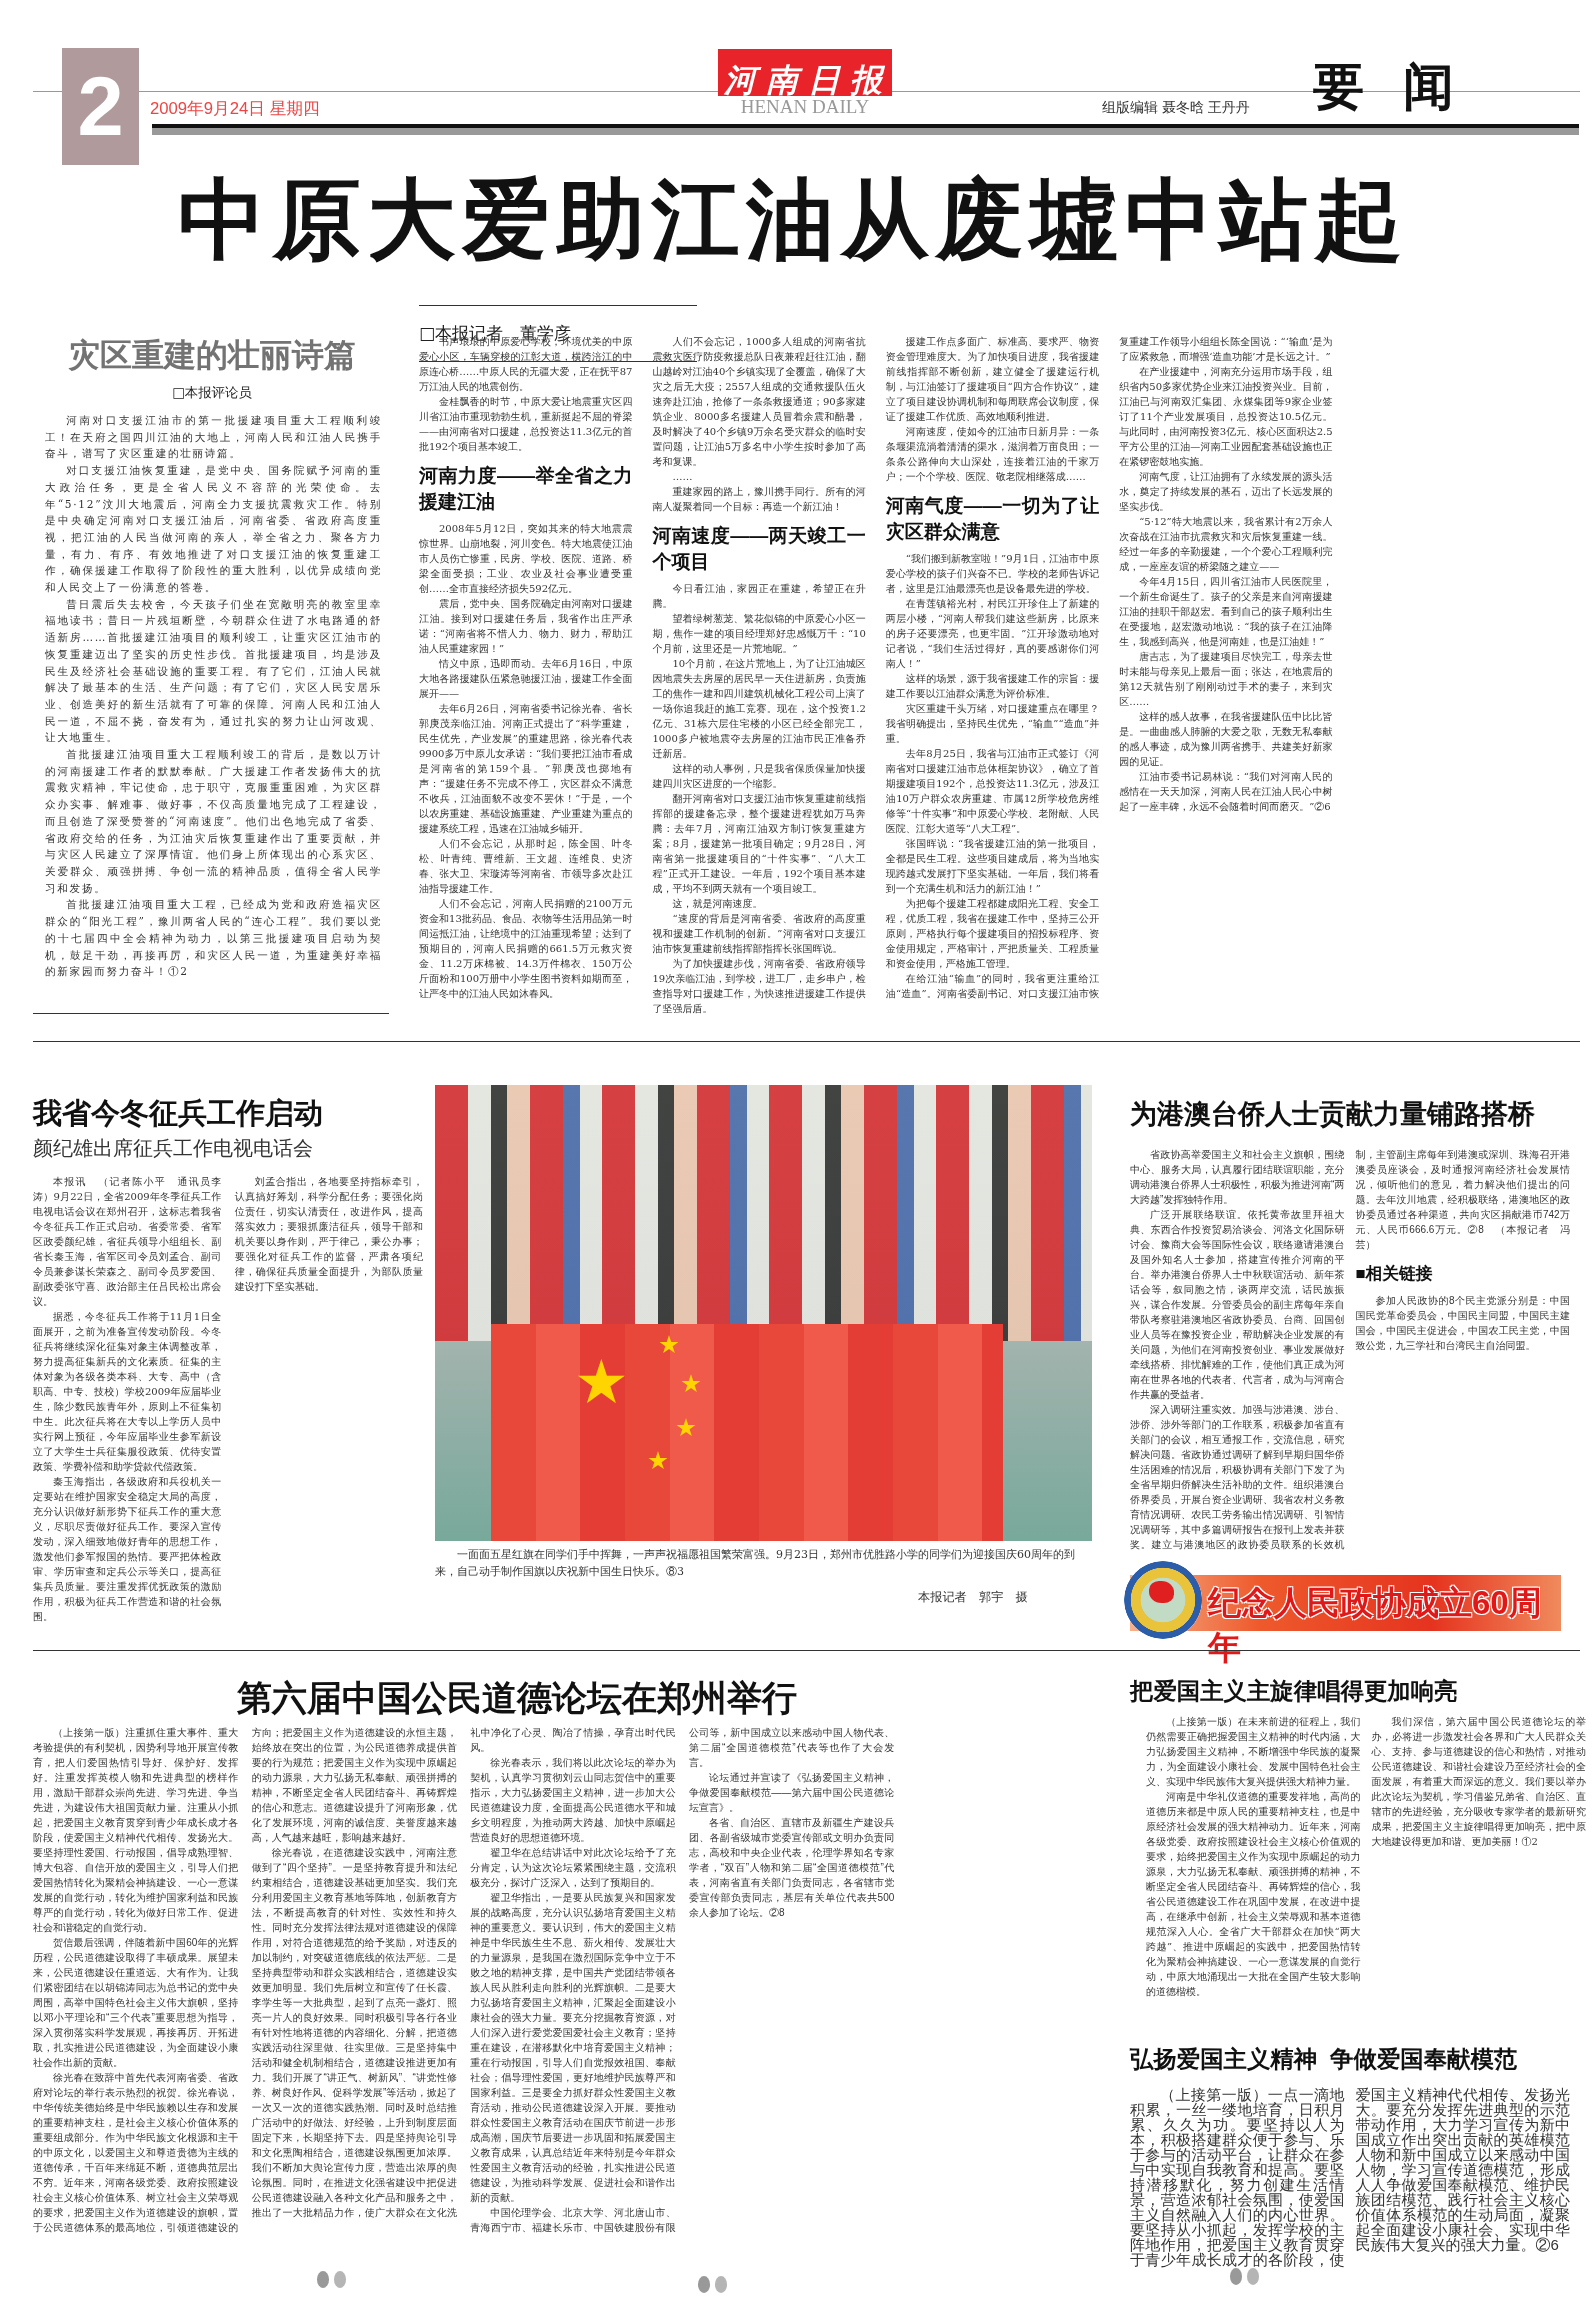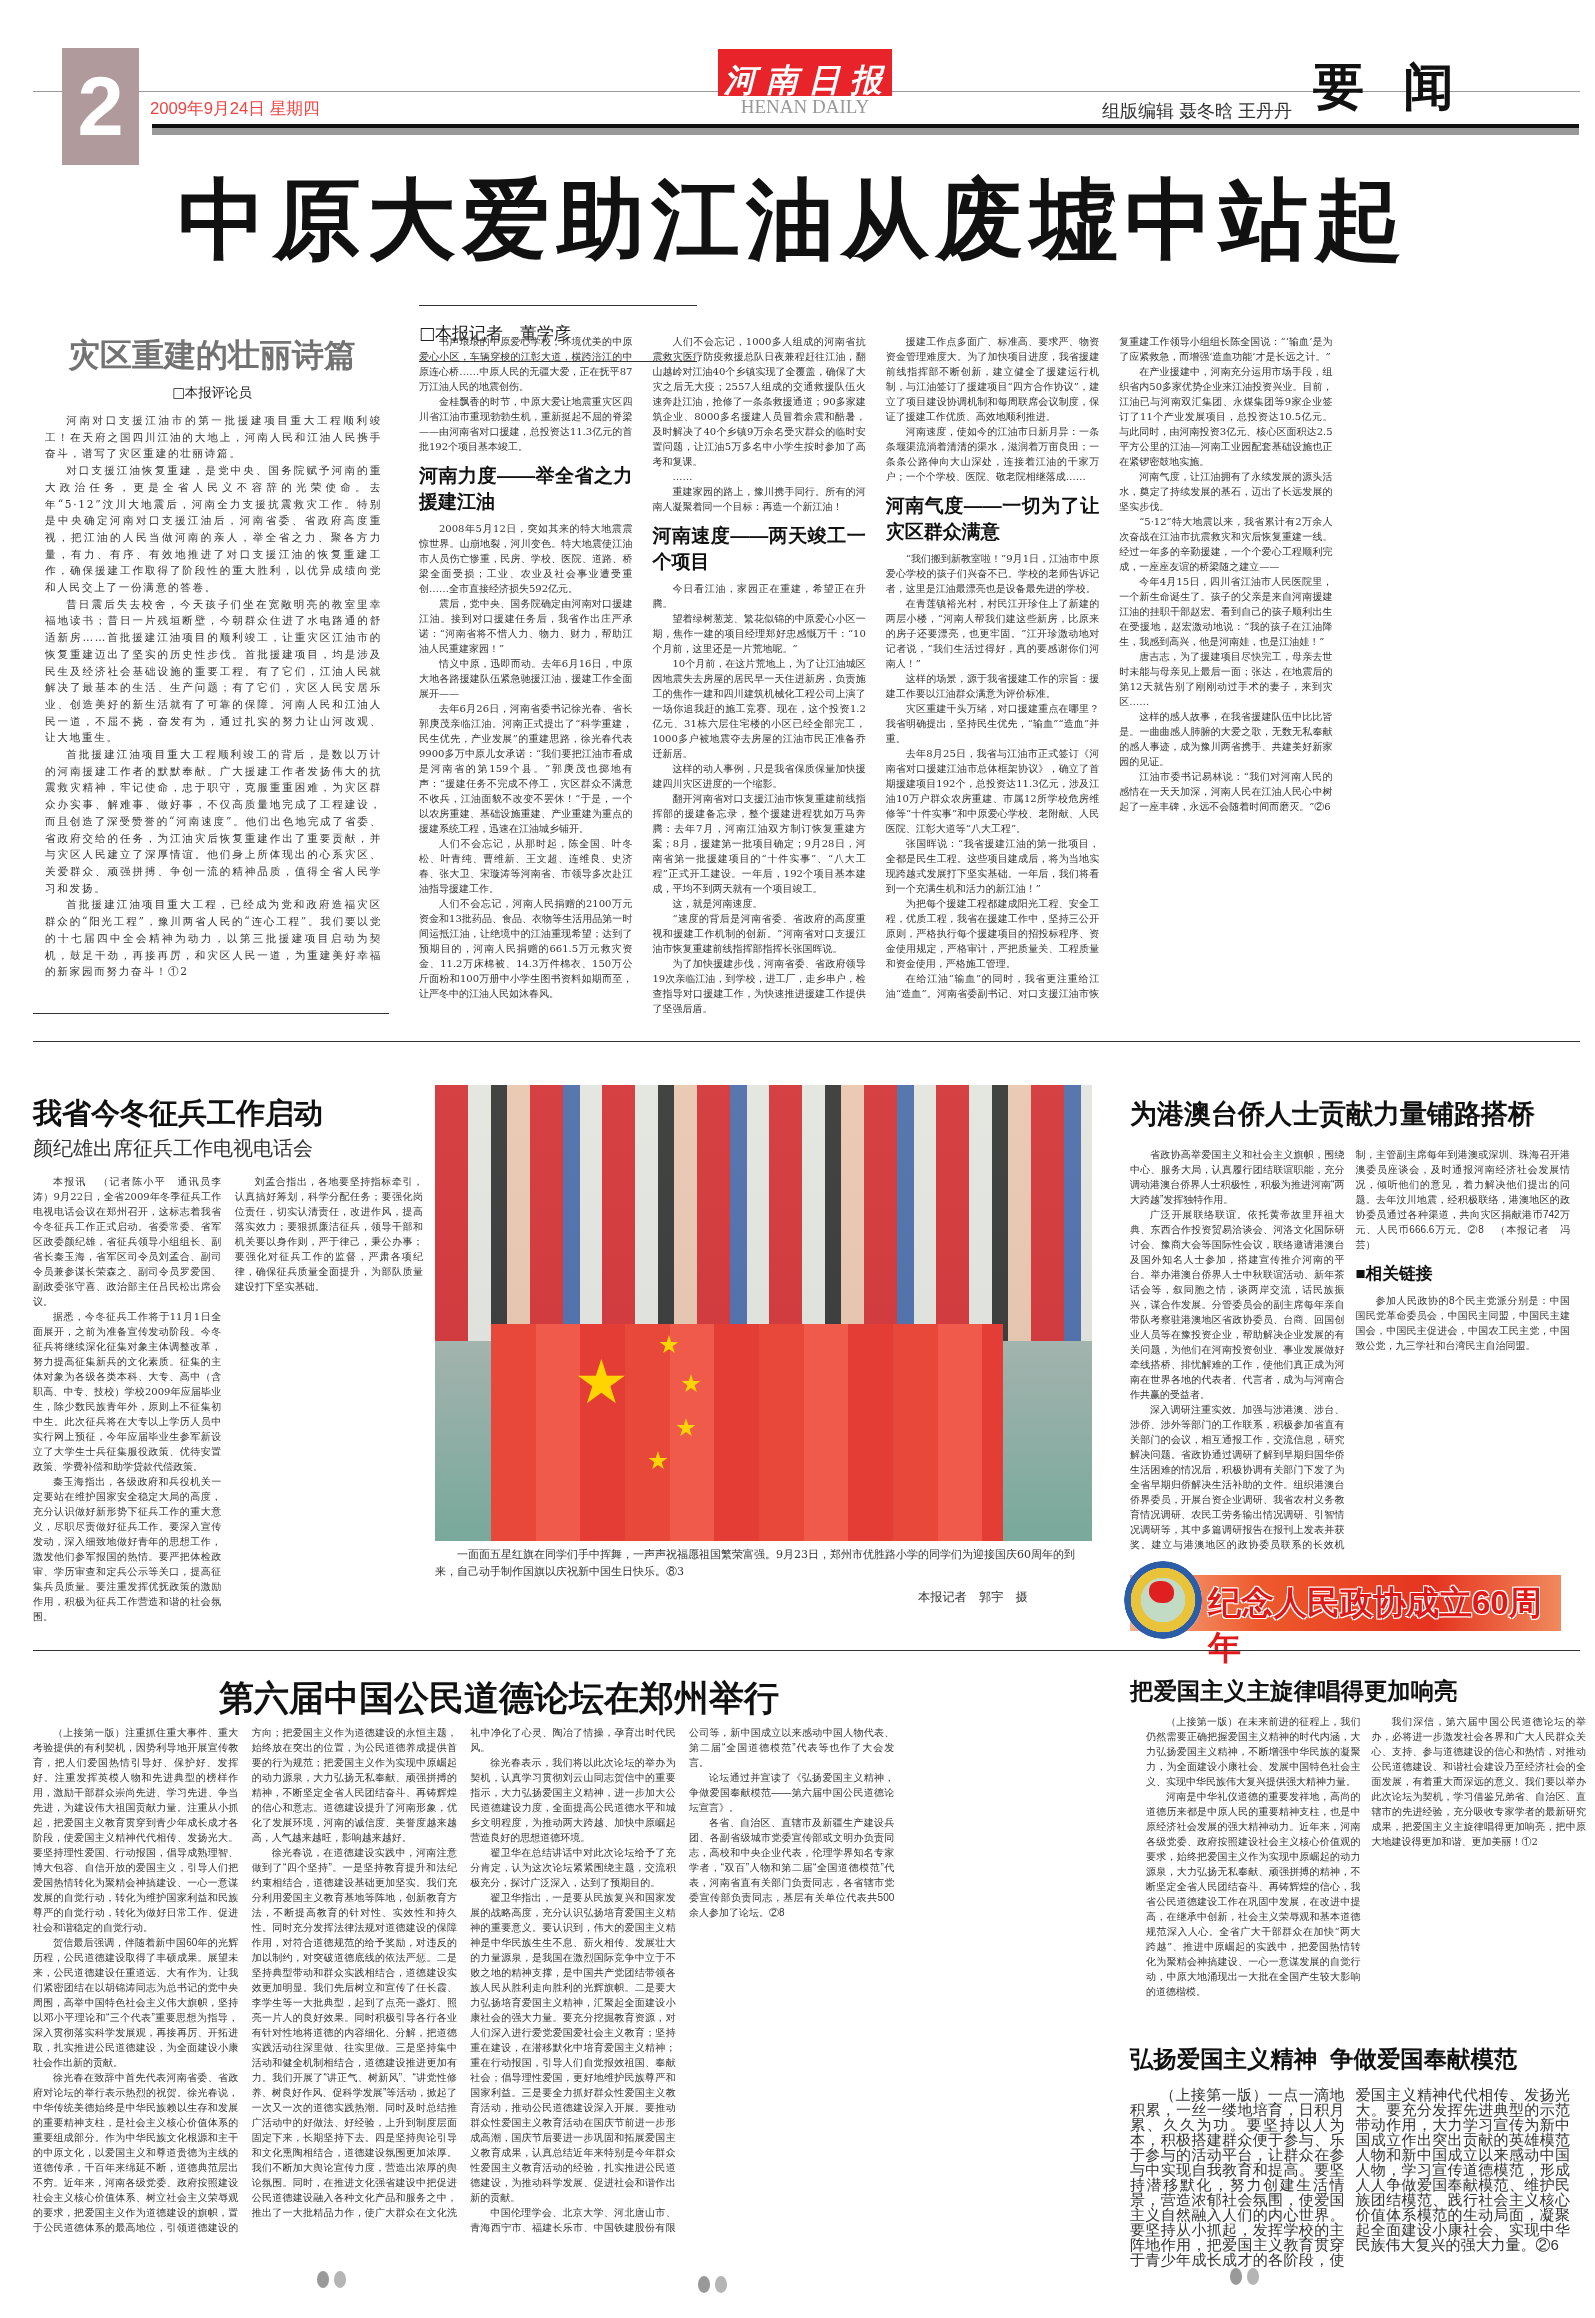--- a/index.html
+++ b/index.html
@@ -4,21 +4,21 @@
 <style>
   html,body{margin:0;padding:0;background:#fff;}
   body{width:1595px;height:2319px;position:relative;overflow:hidden;font-family:"DejaVu Serif","Liberation Serif",serif;color:#222;}
   .abs{position:absolute;}
   
   .pageno{left:62px;top:48px;width:77px;height:117px;background:#b09a9c;color:#fff;font-family:"Liberation Sans",sans-serif;font-weight:bold;font-size:83px;text-align:center;line-height:117px;}
   .hline{left:33px;top:91px;width:1547px;height:1.1px;background:#999;}
   .dateline{left:150px;top:97px;font-family:"Liberation Sans",sans-serif;font-size:16.7px;color:#ef4444;}
   .logo{left:718px;top:49px;width:174px;height:62px;background:#e8232a;color:#fff;font-size:32px;font-weight:bold;text-align:right;line-height:62px;letter-spacing:10px;font-style:italic;}
   .logo-en{left:718px;top:96px;width:174px;text-align:center;font-family:"Liberation Serif",serif;font-size:19px;color:#999;background:#fff;}
-  .editors{left:1102px;top:99px;font-size:18px;color:#333;font-family:"Liberation Sans",sans-serif;}
+  .editors{left:1102px;top:99px;font-size:14px;color:#333;font-family:"Liberation Sans",sans-serif;}
   .section{left:1313px;top:53px;font-family:"Liberation Sans",sans-serif;font-weight:bold;font-size:51px;letter-spacing:39px;color:#111;}
   .rule-black{left:152px;top:124px;width:1427px;height:4.5px;background:#111;}
   .rule-grey{left:152px;top:128px;width:1427px;height:6.7px;background:#999;}
   
   .headline{left:178px;top:161px;font-family:"DejaVu Serif",serif;font-weight:bold;font-size:88px;letter-spacing:6.7px;color:#111;}
   
   .col{font-size:10.6px;line-height:16px;text-align:justify;color:#333;}
   .col p{margin:0;text-indent:2em;}
   .subhead{font-family:"Liberation Sans",sans-serif;font-weight:bold;font-size:19px;line-height:25.6px;color:#111;margin:9px 0 6.7px 0;}
   .commentary-title{left:45px;top:334px;width:334px;text-align:center;font-family:"DejaVu Serif",serif;font-size:32px;color:#737373;font-weight:bold;}
@@ -143,21 +143,21 @@
   <div class="subhead" style="font-size:16.7px;">■相关链接</div>
   <p>参加人民政协的8个民主党派分别是：中国国民党革命委员会，中国民主同盟，中国民主建国会，中国民主促进会，中国农工民主党，中国致公党，九三学社和台湾民主自治同盟。</p>
 </div>
 <div class="abs banner">
   <div class="emblem"></div>
   <div class="banner-text">纪念人民政协成立60周年</div>
 </div>
 
 <div class="abs rule-thin" style="left:33px;top:1650px;width:1547px;"></div>
 
-<div class="abs h2" style="left:219px;top:1675px;font-size:35px;">第六届中国公民道德论坛在郑州举行</div>
+<div class="abs h2" style="left:237px;top:1675px;font-size:35px;">第六届中国公民道德论坛在郑州举行</div>
 <div class="abs col" style="left:33px;top:1725px;width:1080px;height:518px;column-count:5;column-gap:13.4px;column-fill:auto;font-size:10px;line-height:15px;font-family:'Liberation Sans',sans-serif;">
   <p>（上接第一版）注重抓住重大事件、重大考验提供的有利契机，因势利导地开展宣传教育，把人们爱国热情引导好、保护好、发挥好。注重发挥英模人物和先进典型的榜样作用，激励干部群众崇尚先进、学习先进、争当先进，为建设伟大祖国贡献力量。注重从小抓起，把爱国主义教育贯穿到青少年成长成才各阶段，使爱国主义精神代代相传、发扬光大。要坚持理性爱国、行动报国，倡导成熟理智、博大包容、自信开放的爱国主义，引导人们把爱国热情转化为聚精会神搞建设、一心一意谋发展的自觉行动，转化为维护国家利益和民族尊严的自觉行动，转化为做好日常工作、促进社会和谐稳定的自觉行动。</p>
   <p>贺信最后强调，伴随着新中国60年的光辉历程，公民道德建设取得了丰硕成果。展望未来，公民道德建设任重道远、大有作为。让我们紧密团结在以胡锦涛同志为总书记的党中央周围，高举中国特色社会主义伟大旗帜，坚持以邓小平理论和“三个代表”重要思想为指导，深入贯彻落实科学发展观，再接再厉、开拓进取，扎实推进公民道德建设，为全面建设小康社会作出新的贡献。</p>
   <p>徐光春在致辞中首先代表河南省委、省政府对论坛的举行表示热烈的祝贺。徐光春说，中华传统美德始终是中华民族赖以生存和发展的重要精神支柱，是社会主义核心价值体系的重要组成部分。作为中华民族文化根源和主干的中原文化，以爱国主义和尊道贵德为主线的道德传承，千百年来绵延不断，道德典范层出不穷。近年来，河南各级党委、政府按照建设社会主义核心价值体系、树立社会主义荣辱观的要求，把爱国主义作为道德建设的旗帜，置于公民道德体系的最高地位，引领道德建设的方向；把爱国主义作为道德建设的永恒主题，始终放在突出的位置，为公民道德养成提供首要的行为规范；把爱国主义作为实现中原崛起的动力源泉，大力弘扬无私奉献、顽强拼搏的精神，不断坚定全省人民团结奋斗、再铸辉煌的信心和意志。道德建设提升了河南形象，优化了发展环境，河南的诚信度、美誉度越来越高，人气越来越旺，影响越来越好。</p>
   <p>徐光春说，在道德建设实践中，河南注意做到了“四个坚持”。一是坚持教育提升和法纪约束相结合，道德建设基础更加坚实。我们充分利用爱国主义教育基地等阵地，创新教育方法，不断提高教育的针对性、实效性和持久性。同时充分发挥法律法规对道德建设的保障作用，对符合道德规范的给予奖励，对违反的加以制约，对突破道德底线的依法严惩。二是坚持典型带动和群众实践相结合，道德建设实效更加明显。我们先后树立和宣传了任长霞、李学生等一大批典型，起到了点亮一盏灯、照亮一片人的良好效果。同时积极引导各行各业有针对性地将道德的内容细化、分解，把道德实践活动往深里做、往实里做。三是坚持集中活动和健全机制相结合，道德建设推进更加有力。我们开展了“讲正气、树新风”、“讲党性修养、树良好作风、促科学发展”等活动，掀起了一次又一次的道德实践热潮。同时及时总结推广活动中的好做法、好经验，上升到制度层面固定下来，长期坚持下去。四是坚持舆论引导和文化熏陶相结合，道德建设氛围更加浓厚。我们不断加大舆论宣传力度，营造出浓厚的舆论氛围。同时，在推进文化强省建设中把促进公民道德建设融入各种文化产品和服务之中，推出了一大批精品力作，使广大群众在文化洗礼中净化了心灵、陶冶了情操，孕育出时代民风。</p>
   <p>徐光春表示，我们将以此次论坛的举办为契机，认真学习贯彻刘云山同志贺信中的重要指示，大力弘扬爱国主义精神，进一步加大公民道德建设力度，全面提高公民道德水平和城乡文明程度，为推动两大跨越、加快中原崛起营造良好的思想道德环境。</p>
   <p>翟卫华在总结讲话中对此次论坛给予了充分肯定，认为这次论坛紧紧围绕主题，交流积极充分，探讨广泛深入，达到了预期目的。</p>
   <p>翟卫华指出，一是要从民族复兴和国家发展的战略高度，充分认识弘扬培育爱国主义精神的重要意义。要认识到，伟大的爱国主义精神是中华民族生生不息、薪火相传、发展壮大的力量源泉，是我国在激烈国际竞争中立于不败之地的精神支撑，是中国共产党团结带领各族人民从胜利走向胜利的光辉旗帜。二是要大力弘扬培育爱国主义精神，汇聚起全面建设小康社会的强大力量。要充分挖掘教育资源，对人们深入进行爱党爱国爱社会主义教育；坚持重在建设，在潜移默化中培育爱国主义精神；重在行动报国，引导人们自觉报效祖国、奉献社会；倡导理性爱国，更好地维护民族尊严和国家利益。三是要全力抓好群众性爱国主义教育活动，推动公民道德建设深入开展。要推动群众性爱国主义教育活动在国庆节前进一步形成高潮，国庆节后要进一步巩固和拓展爱国主义教育成果，认真总结近年来特别是今年群众性爱国主义教育活动的经验，扎实推进公民道德建设，为推动科学发展、促进社会和谐作出新的贡献。</p>
   <p>中国伦理学会、北京大学、河北唐山市、青海西宁市、福建长乐市、中国铁建股份有限公司等，新中国成立以来感动中国人物代表、第二届“全国道德模范”代表等也作了大会发言。</p>
   <p>论坛通过并宣读了《弘扬爱国主义精神，争做爱国奉献模范——第六届中国公民道德论坛宣言》。</p>

